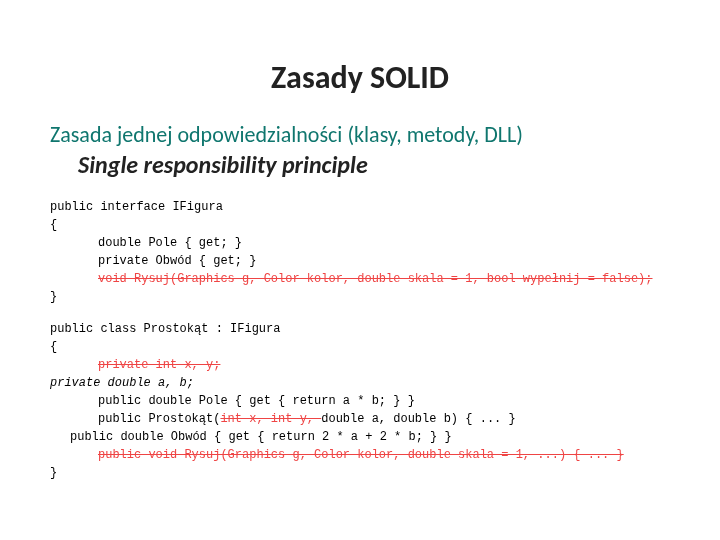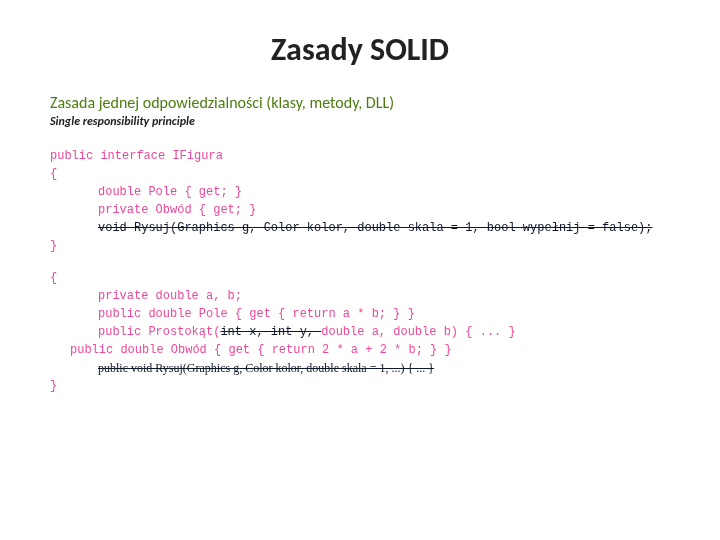--- a/index.html
+++ b/index.html
@@ -11,75 +11,77 @@
       font-family: 'Calibri', 'Segoe UI', sans-serif;
       overflow: hidden;
     }
 
     .slide {
       width: 720px;
       height: 540px;
       padding: 30px 50px;
       display: flex;
       flex-direction: column;
+      justify-content: center;
     }
 
     .title {
       text-align: center;
       font-size: 32px;
       font-weight: bold;
       color: #222;
       margin-bottom: 24px;
       font-family: 'Calibri', sans-serif;
     }
 
     .subtitle-block {
       margin-bottom: 18px;
     }
 
     .subtitle-main {
-      font-size: 16px;
-      color: #4d7c0f;
+      font-size: 22px;
+      color: #0f766e;
       font-family: 'Calibri', sans-serif;
       font-weight: normal;
       line-height: 1.3;
     }
 
     .subtitle-italic {
-      font-size: 12px;
+      font-size: 24px;
       color: #222;
       font-family: 'Calibri', sans-serif;
       font-style: italic;
       font-weight: bold;
       line-height: 1.3;
+      margin-left: 28px;
     }
 
     .code-block {
       font-family: 'Courier New', Courier, monospace;
       font-size: 12px;
       line-height: 1.5;
       color: #000;
     }
 
     .code-line {
       display: block;
       white-space: pre;
     }
 
     .strikethrough-red {
       text-decoration: line-through;
-      color: #0f172a;
+      color: #ef4444;
     }
 
     .indent1 {
       margin-left: 48px;
     }
 
     .normal-text {
-      color: #ec4899;
+      color: #000000;
     }
   </style>
 </head>
 <body>
 
 <div class="slide">
 
   <div class="title">Zasady SOLID</div>
 
   <div class="subtitle-block">
@@ -92,22 +94,24 @@
     <span class="code-line normal-text">{</span>
     <span class="code-line indent1 normal-text">double Pole { get; }</span>
     <span class="code-line indent1 normal-text">private Obwód { get; }</span>
     <span class="code-line indent1"><span class="strikethrough-red">void Rysuj(Graphics g, Color kolor, double skala = 1, bool wypełnij = false);</span></span>
     <span class="code-line normal-text">}</span>
   </div>
 
   <div style="height: 14px;"></div>
 
   <div class="code-block">
+    <span class="code-line normal-text">public class Prostokąt : IFigura</span>
     <span class="code-line normal-text">{</span>
-    <span class="code-line normal-text" style="margin-left:48px;">private double a, b;</span>
+    <span class="code-line" style="margin-left:48px;"><span class="strikethrough-red">private int x, y;</span></span>
+    <span class="code-line normal-text" style="font-style:italic;">private double a, b;</span>
     <span class="code-line normal-text" style="margin-left:48px;">public double Pole { get { return a * b; } }</span>
     <span class="code-line" style="margin-left:48px;"><span class="normal-text">public Prostokąt(</span><span class="strikethrough-red">int x, int y, </span><span class="normal-text">double a, double b) { ... }</span></span>
     <span class="code-line normal-text" style="margin-left:20px;">public double Obwód { get { return 2 * a + 2 * b; } }</span>
-    <span class="code-line" style="margin-left:48px;font-family:Liberation Serif, serif;"><span class="strikethrough-red">public void Rysuj(Graphics g, Color kolor, double skala = 1, ...) { ... }</span></span>
+    <span class="code-line" style="margin-left:48px;"><span class="strikethrough-red">public void Rysuj(Graphics g, Color kolor, double skala = 1, ...) { ... }</span></span>
     <span class="code-line normal-text">}</span>
   </div>
 
 </div>
 
 </body></html>

